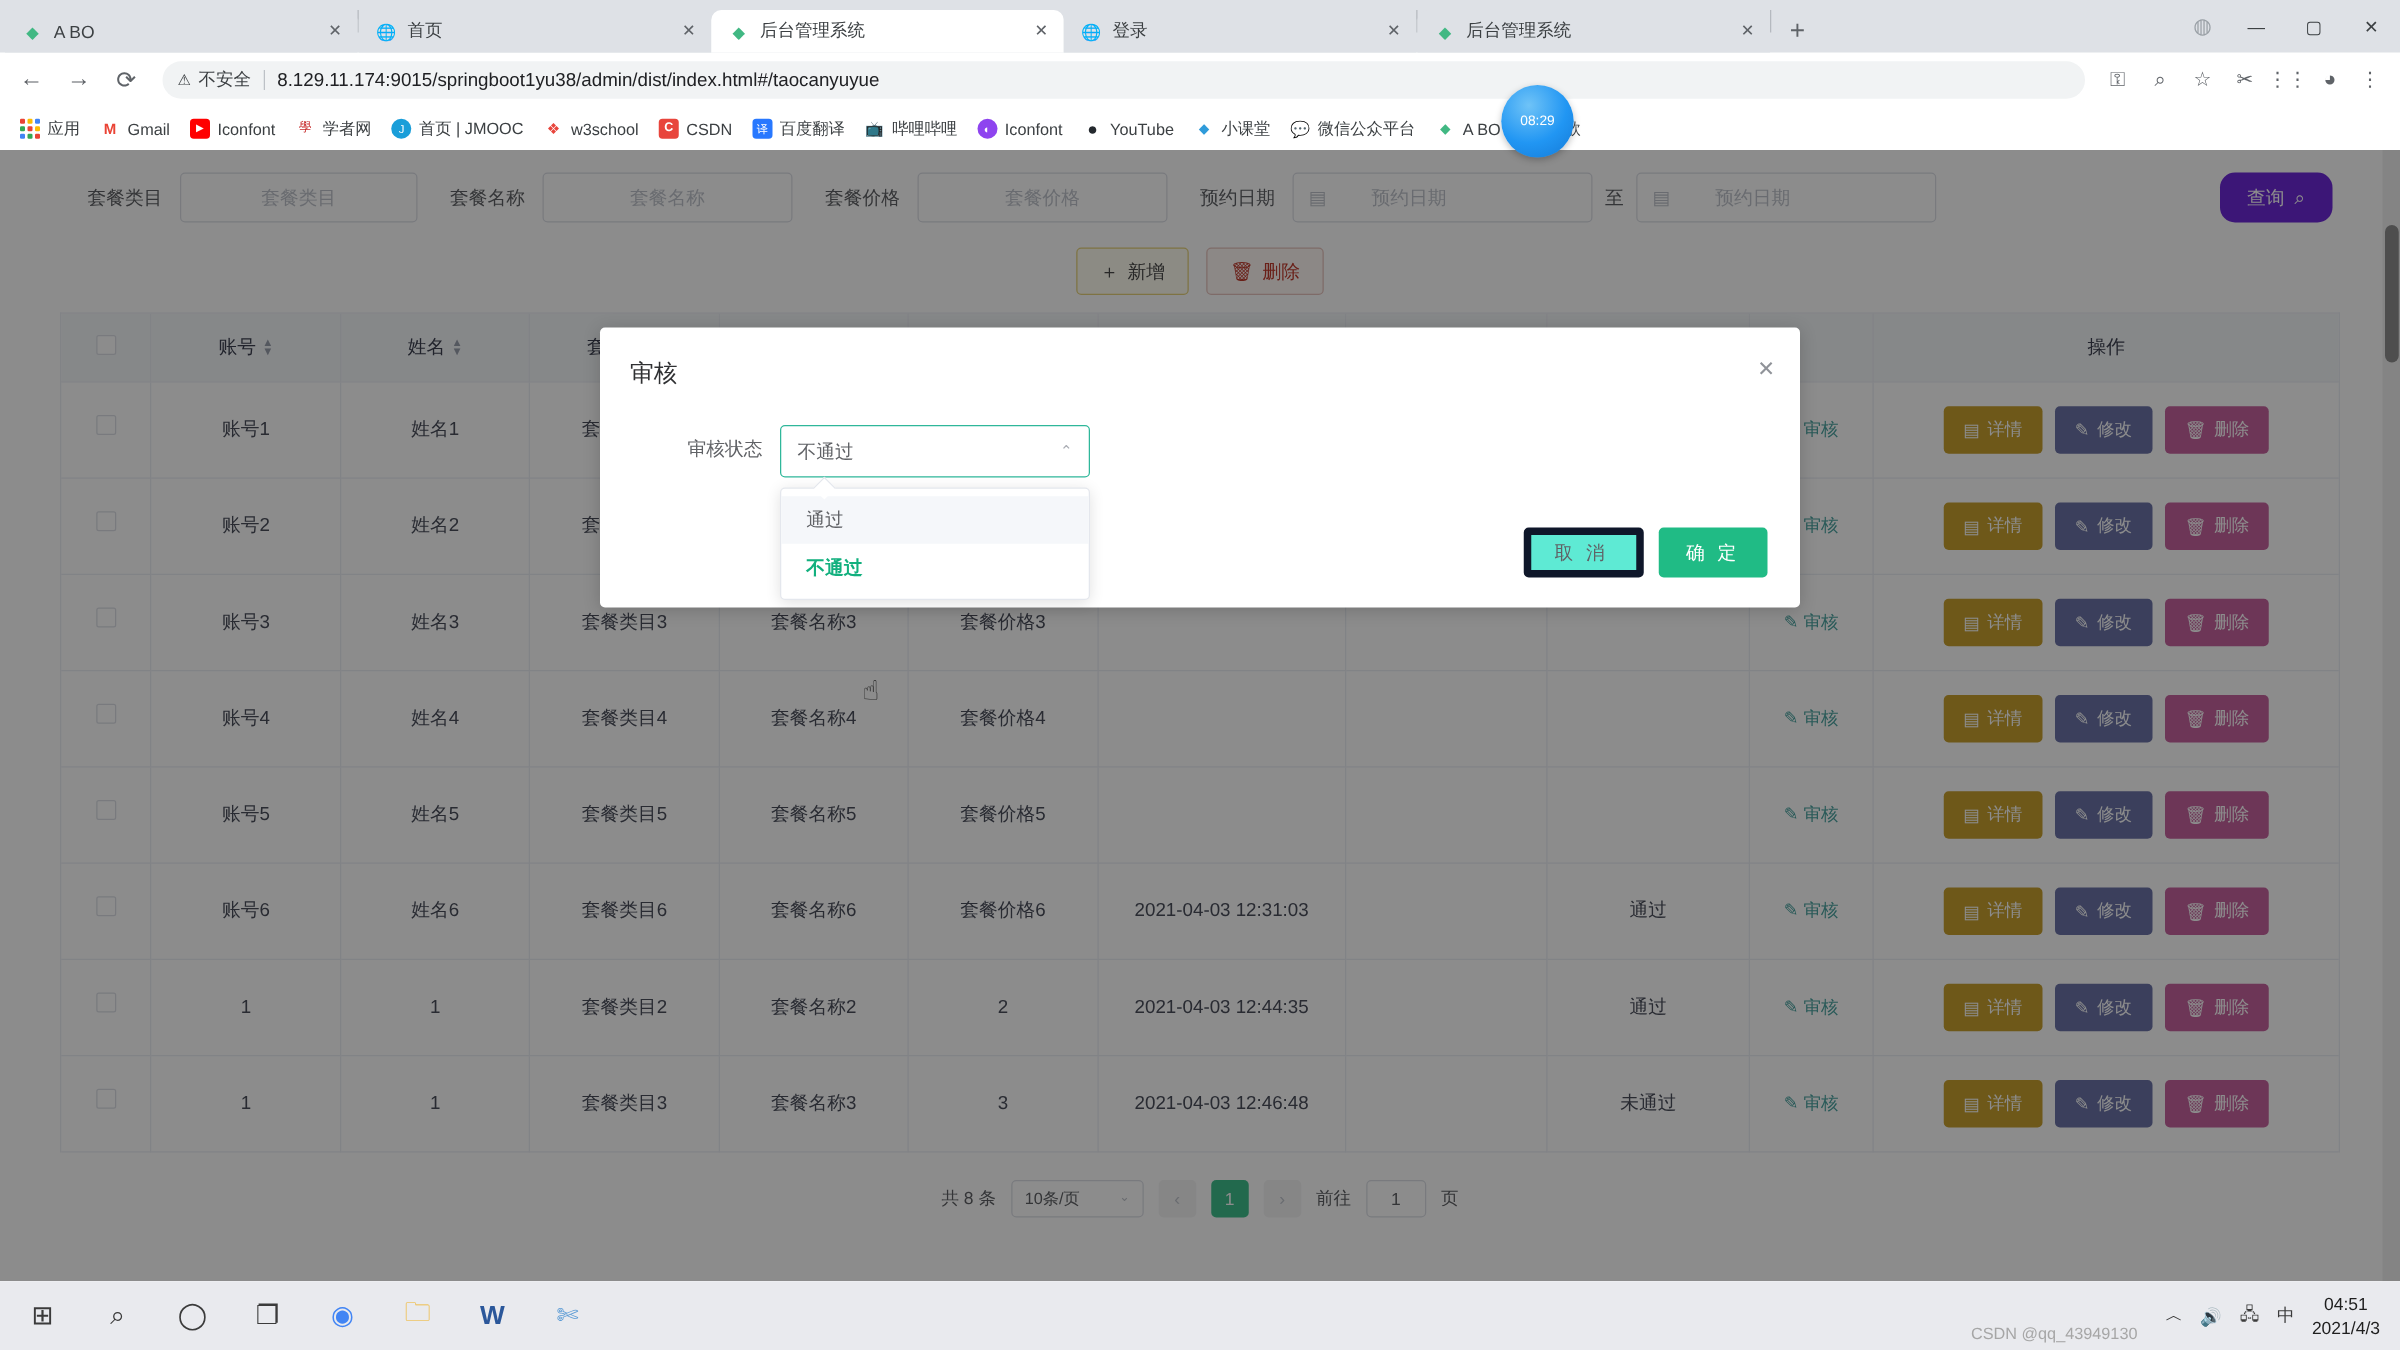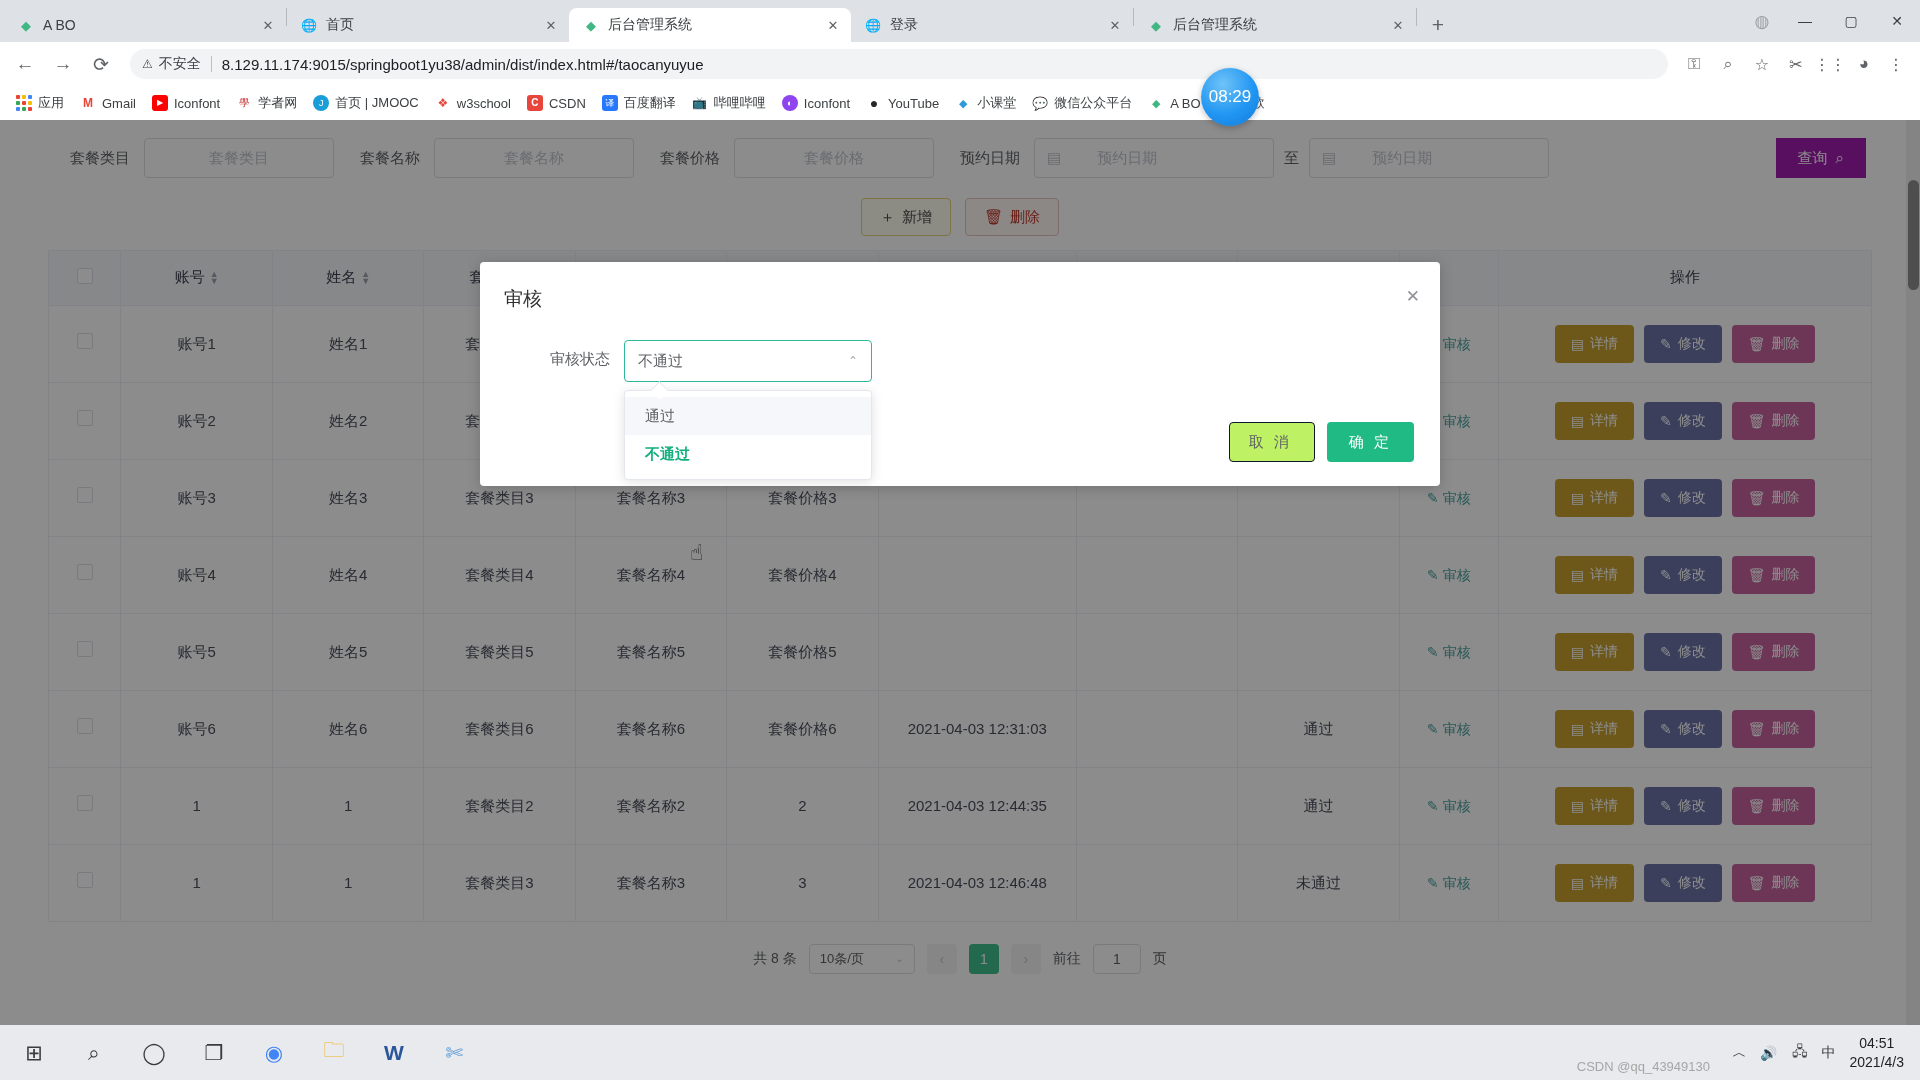--- a/index.html
+++ b/index.html
@@ -86,21 +86,21 @@
     grid-template-rows: repeat(3,4px); gap:2px; }
   .bm-grid i { display:block; width:4px; height:4px; border-radius:1px; }
 
   
   .clockbubble {
     position: absolute; left: 1201px; top: 68px; width: 58px; height: 58px;
     border-radius: 50%;
     background: radial-gradient(circle at 38% 28%, #6fc3f7 0%, #2196f3 55%, #1479d6 100%);
     box-shadow: 0 2px 6px rgba(0,0,0,.25);
     display: flex; align-items: center; justify-content: center;
-    color: #ffffff; font-size: 17px; z-index: 90;
+    color: #ffffff; font-size: 11px; z-index: 90;
   }
 
   
   .page {
     position: absolute; left: 0; top: 120px; width: 1920px; height: 905px;
     background: #ffffff; overflow: hidden;
   }
   .scrim {
     position: absolute; left: 0; top: 0; width: 1920px; height: 905px;
     background: rgba(0,0,0,.45); z-index: 50;
@@ -119,21 +119,21 @@
   .finput.w190 { width: 190px; }
   .finput.w200 { width: 200px; }
   .datebox {
     height: 40px; width: 240px; border: 1px solid #dcdfe6; border-radius: 4px;
     background: #fff; display: flex; align-items: center; padding: 0 12px;
     color: #c0c4cc; font-size: 15px;
   }
   .datebox .cal { margin-right: 36px; font-size: 15px; color: #c0c4cc; }
   .to-sep { margin: 0 10px; color: #606266; font-size: 15px; }
   .qbtn {
-    height: 40px; padding: 0 22px; border-radius: 0; background: #a21caf;
+    height: 40px; padding: 0 22px; border-radius: 12px; background: #6d28d9;
     color: #ffffff; font-size: 15px; display: flex; align-items: center;
     gap: 8px; border: none; margin-left: auto; margin-right: 30px;
   }
 
   .actionbar { display: flex; justify-content: center; gap: 14px; padding: 6px 0 14px; }
   .abtn {
     height: 38px; padding: 0 18px; border: 1px solid #e6d27a; border-radius: 4px;
     background: #fffdf0; font-size: 15px; display: flex; align-items: center;
     gap: 7px;
   }
@@ -219,21 +219,21 @@
     background: #fff; position: relative;
   }
   .textarea::after {
     content: ""; position: absolute; right: 2px; bottom: 2px; width: 9px; height: 9px;
     border-right: 2px solid #c6c9cf; border-bottom: 2px solid #c6c9cf;
   }
   .modal-foot { display: flex; justify-content: flex-end; gap: 12px;
     padding: 22px 26px 24px; }
   .mbtn { height: 40px; padding: 0 22px; border-radius: 4px; font-size: 15px;
     display: flex; align-items: center; justify-content: center; }
-  .mbtn.cancel { border: 1px solid #0f172a; background: #bef264; color: #606266;
+  .mbtn.cancel { border: 6px solid #0f172a; background: #5eead4; color: #606266;
     letter-spacing: 3px; padding-left: 19px; }
   .mbtn.ok { background: #20bb85; color: #fff; border: none; letter-spacing: 3px; }
 
   .cursor-hand { position: absolute; left: 690px; top: 420px; z-index: 95;
     font-size: 22px; color: #2b2b2b; }
 
   
   .vscroll { position: absolute; right: 0; top: 120px; width: 14px; height: 905px;
     background: #f1f1f1; z-index: 40; }
   .vscroll .thumb { position: absolute; right: 1px; top: 60px; width: 11px;

